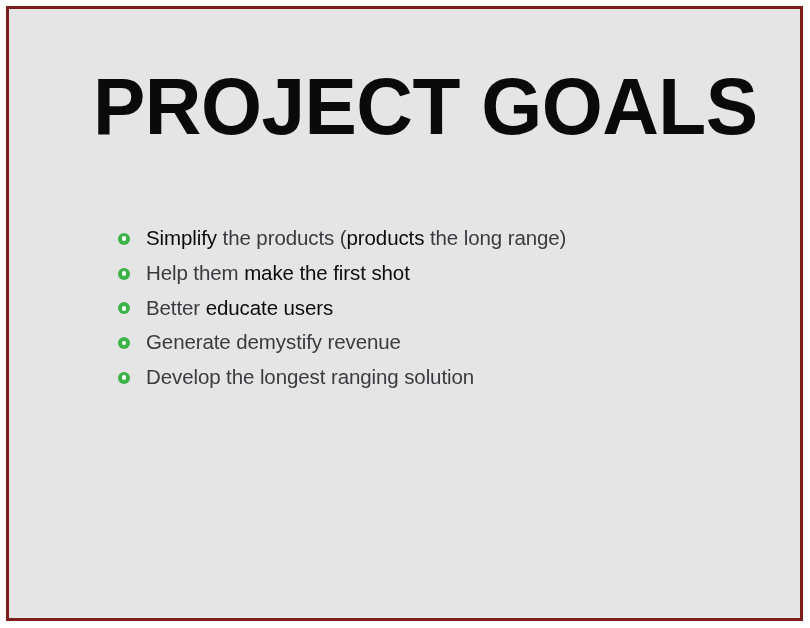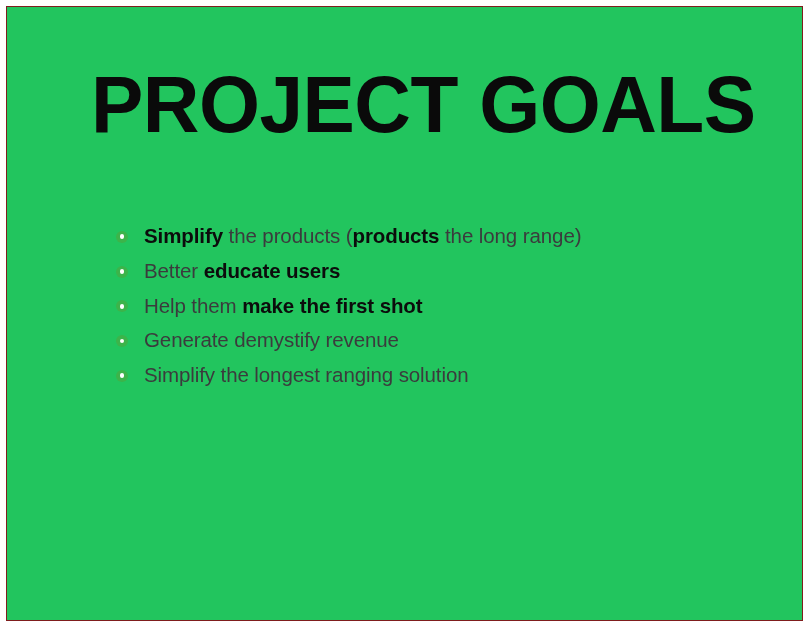--- a/index.html
+++ b/index.html
@@ -19,23 +19,23 @@
     overflow: hidden;
   }
 
   
   .slide-frame {
     position: absolute;
     left: 6px;
     top: 6px;
     width: 797px;
     height: 615px;
-    border: 1px solid #7f1d1d;
+    border: 3px solid #7f1d1d;
     box-sizing: border-box;
-    background: #22c55e;
+    background: #e5e5e5;
   }
 
   .slide-inner {
     position: absolute;
     left: 0;
     top: 0;
     right: 0;
     bottom: 0;
   }
 
@@ -95,21 +95,21 @@
     font-family: "Liberation Sans", sans-serif;
     font-size: 20.5px;
     line-height: 26px;
     color: #3b3b3d;
     white-space: nowrap;
     letter-spacing: -0.1px;
   }
 
   .bullet-text b,
   .bullet-text .strong {
-    font-weight: 700;
+    font-weight: 400;
     color: #0c0c0c;
   }
 
   
   .redacted {
     display: inline-block;
     font-weight: 700;
     color: rgba(150, 150, 152, 0.30);
     background: rgba(246, 246, 247, 0.85);
     filter: blur(1.6px);
@@ -132,42 +132,42 @@
         <div class="bullet-row">
           <span class="bullet-marker"></span>
           <span class="bullet-text">
             <b>Simplify</b><span> the products (</span><b>products</b><span> the long range)</span>
           </span>
         </div>
 
         <div class="bullet-row">
           <span class="bullet-marker"></span>
           <span class="bullet-text">
-            <span>Better </span><b>educate users</b>
+            <span>Help them </span><b>make the first shot</b>
           </span>
         </div>
 
         <div class="bullet-row">
           <span class="bullet-marker"></span>
           <span class="bullet-text">
-            <span>Help them </span><b>make the first shot</b>
+            <span>Better </span><b>educate users</b>
           </span>
         </div>
 
         <div class="bullet-row">
           <span class="bullet-marker"></span>
           <span class="bullet-text">
             <span>Generate demystify revenue</span>
           </span>
         </div>
 
         <div class="bullet-row">
           <span class="bullet-marker"></span>
           <span class="bullet-text">
-            <span>Simplify the longest ranging solution</span>
+            <span>Develop the longest ranging solution</span>
           </span>
         </div>
 
 
       </div>
 
     </div>
   </div>
 </div>
 

